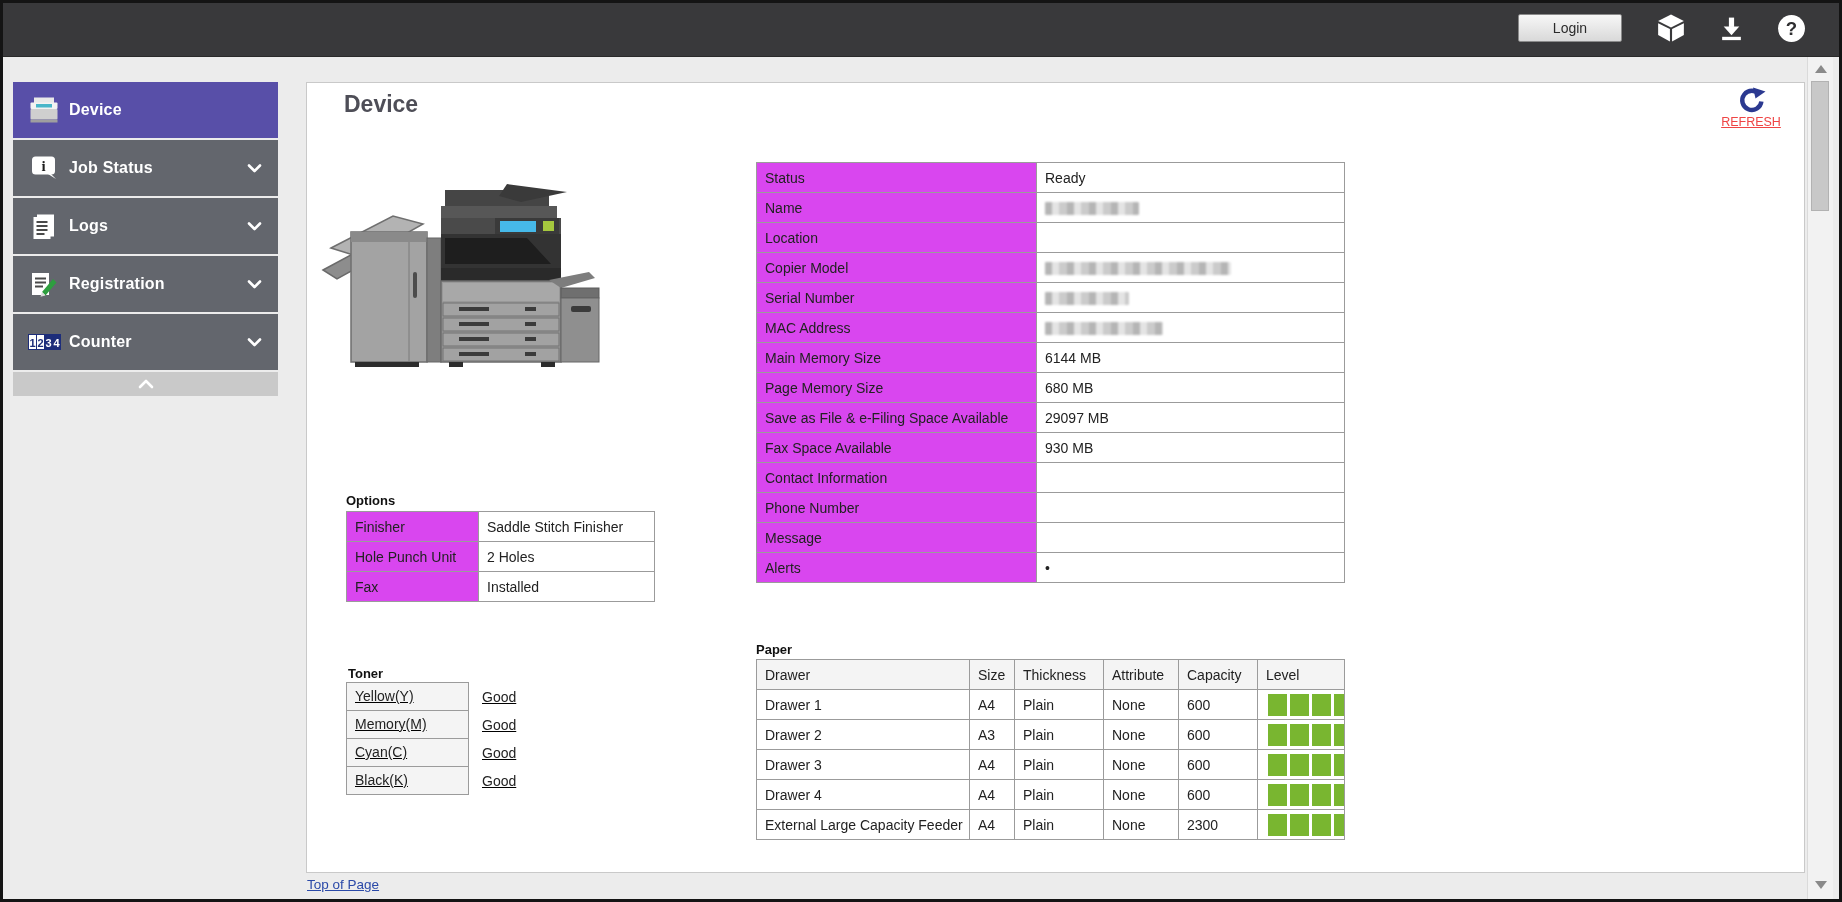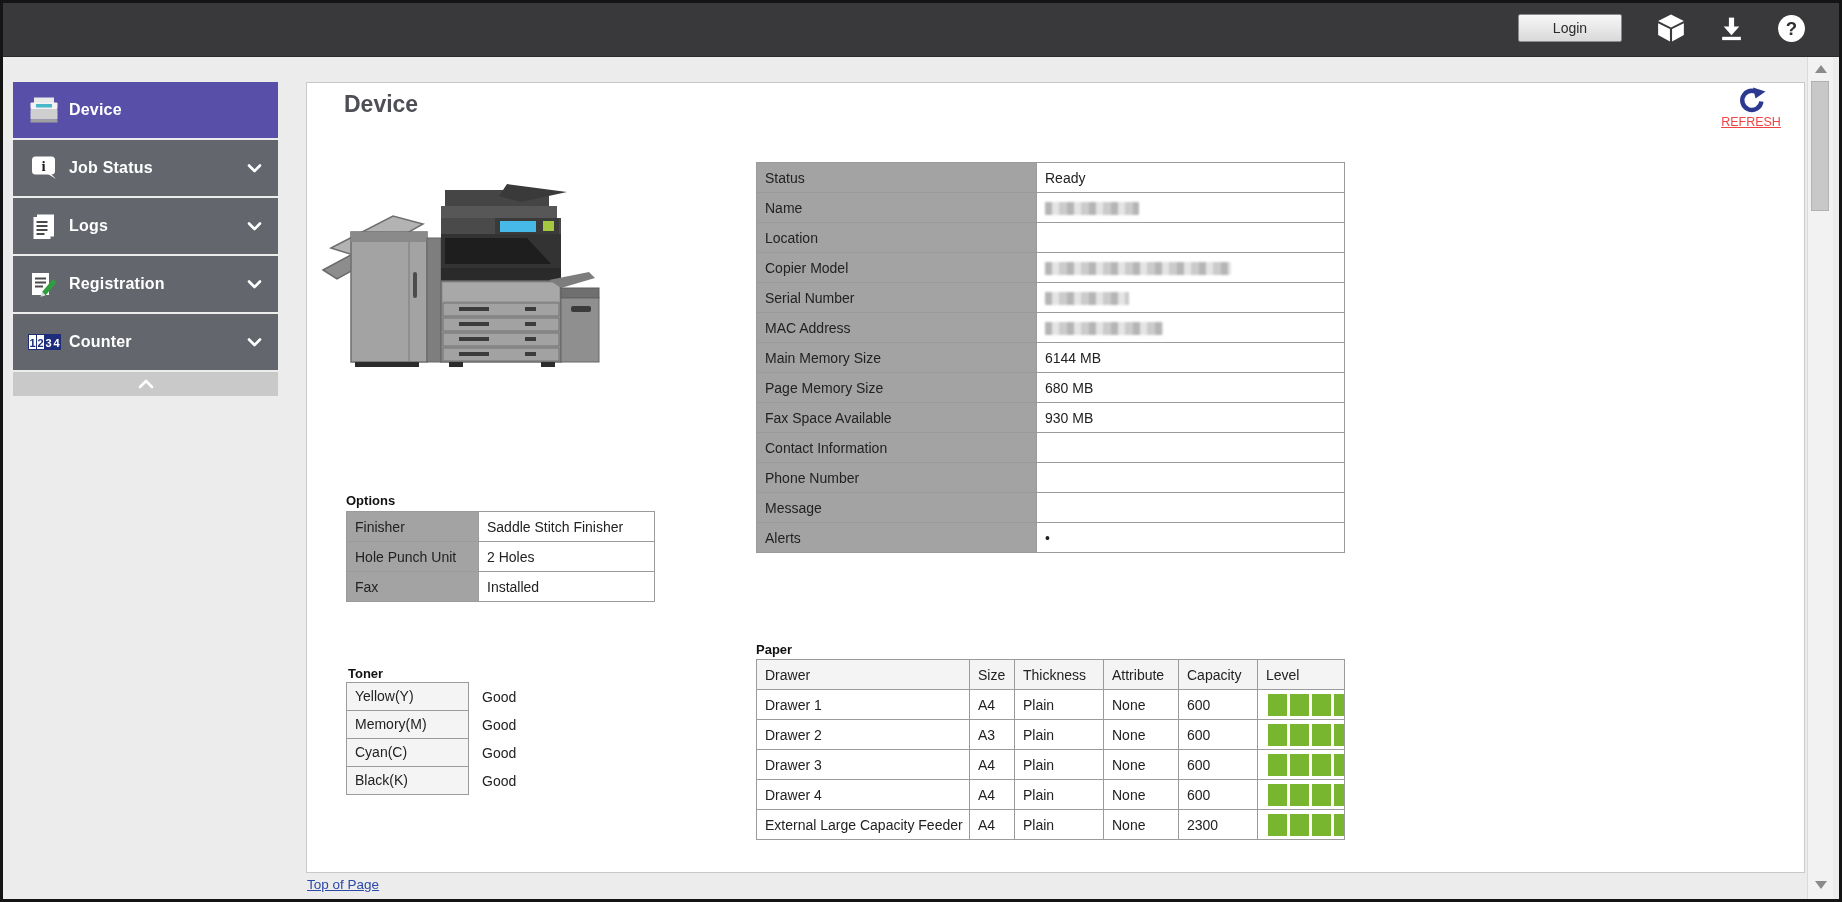--- a/index.html
+++ b/index.html
@@ -46,35 +46,35 @@
 
   .sec-heading{position:absolute;font:bold 13px "Liberation Sans",sans-serif;color:#111;}
   .di-h{left:449px;top:60px;margin-top:16px;}
   .op-h{left:39px;top:410px;}
   .to-h{left:41px;top:583px;}
   .pa-h{left:449px;top:559px;}
 
   table.grid{border-collapse:collapse;table-layout:fixed;background:#fff;position:absolute;}
   table.grid td,table.grid th{border:1px solid #9b9b9b;font:14px "Liberation Sans",sans-serif;
       color:#222;padding:0 8px;height:30px;overflow:hidden;white-space:nowrap;text-align:left;}
-  table.grid td.lab{background:#a3a3a3;}
+  table.grid td.lab{background:#d946ef;}
   .di-t{left:449px;top:79px;width:588px;}
   .op-t{left:39px;top:428px;width:308px;}
   .pa-t{left:449px;top:576px;width:588px;padding-left:36px;}
   .pa-t th{background:#f4f4f4;font-weight:normal;text-align:center;height:29px;}
   td.num{text-align:right;}
   td.lvl{padding:0 2px;text-align:center;}
   .lv{display:inline-block;width:19px;height:22px;background:#79b630;margin:0 1.5px;vertical-align:middle;}
   .masked{display:inline-block;height:13px;vertical-align:middle;border-radius:1px;
           background:repeating-linear-gradient(90deg,#b5b5b5 0 7px,#e4e4e4 7px 14px,#cbcbcb 14px 22px);
           filter:blur(1.3px);}
 
   
   .toner{position:absolute;left:39px;top:600px;width:280px;}
-  .toner-row{height:29px;margin-top:-1px;display:flex;align-items:center;}
+  .toner-row{height:29px;margin-top:-1px;display:flex;align-items:center;text-decoration:underline;}
   .toner-box{width:123px;height:29px;border:1px solid #9b9b9b;background:#f4f4f4;
              font:14px/27px "Liberation Sans",sans-serif;color:#222;padding-left:8px;}
   .toner-status{margin-left:13px;font:14px "Liberation Sans",sans-serif;color:#222;}
 
   .top-of-page{position:absolute;left:307px;top:877px;font:13.5px "Liberation Sans",sans-serif;
                color:#2b49a8;text-decoration:underline;cursor:pointer;z-index:5;}
 
   
   .scrollbar{position:absolute;left:1807px;top:57px;width:26px;height:842px;background:#f2f2f2;
              border-left:1px solid #dadada;z-index:80;}
@@ -298,20 +298,24 @@
           </tr>
           <tr>
             <td class="lab">Main Memory Size</td>
             <td>6144 MB</td>
           </tr>
           <tr>
             <td class="lab">Page Memory Size</td>
             <td>680 MB</td>
           </tr>
           <tr>
+            <td class="lab">Save as File &amp; e-Filing Space Available</td>
+            <td>29097 MB</td>
+          </tr>
+          <tr>
             <td class="lab">Fax Space Available</td>
             <td>930 MB</td>
           </tr>
           <tr>
             <td class="lab">Contact Information</td>
             <td></td>
           </tr>
           <tr>
             <td class="lab">Phone Number</td>
             <td></td>

